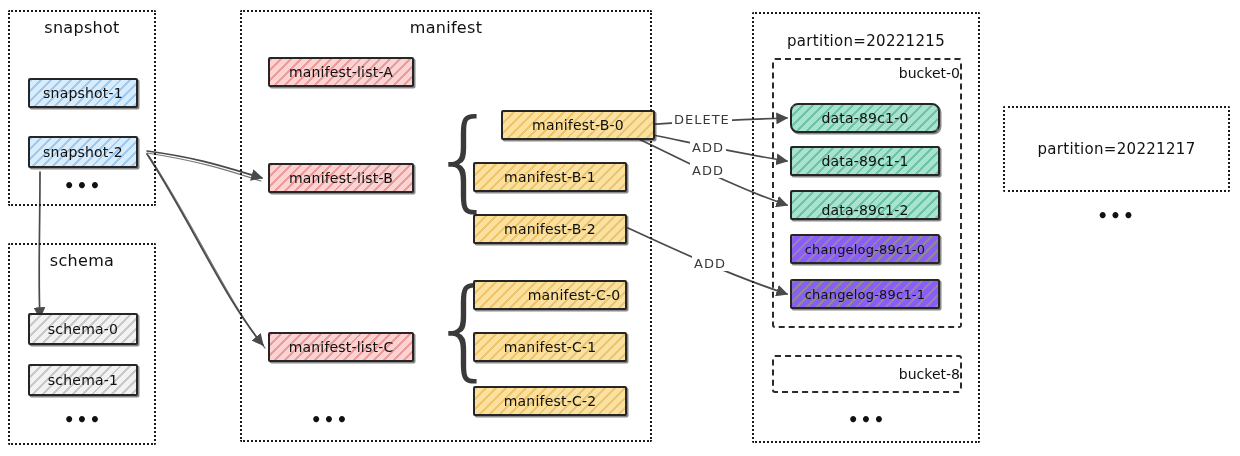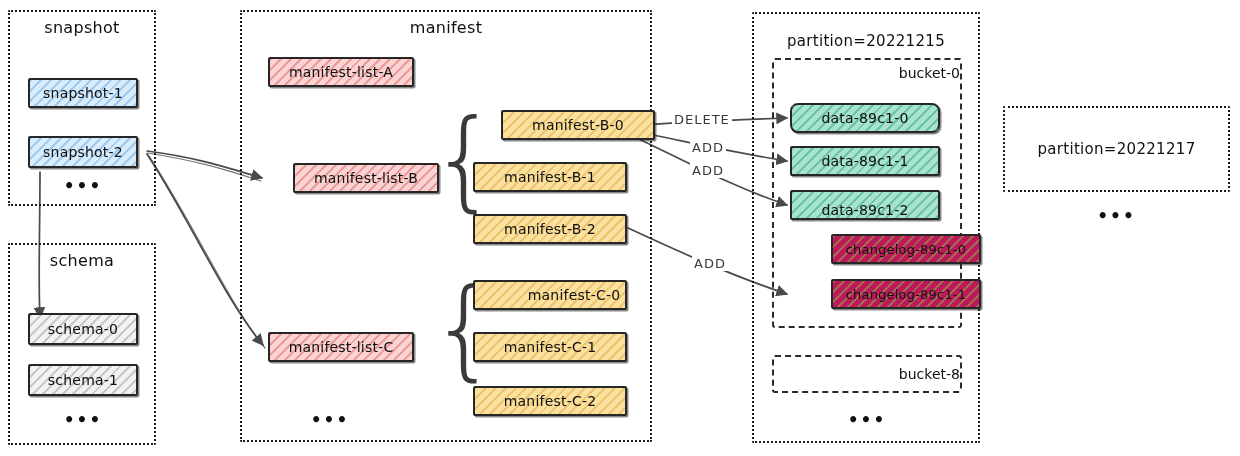--- a/index.html
+++ b/index.html
@@ -29,21 +29,21 @@
   .n-blue{background:#d9ecfb;}
   .n-blue::before{background:repeating-linear-gradient(135deg,rgba(110,175,230,.55) 0 2px,rgba(0,0,0,0) 2px 7px);}
   .n-gray{background:#f2f2f2;}
   .n-gray::before{background:repeating-linear-gradient(135deg,rgba(150,150,150,.45) 0 2px,rgba(0,0,0,0) 2px 7px);}
   .n-red{background:#fbd3d3;}
   .n-red::before{background:repeating-linear-gradient(135deg,rgba(225,110,110,.55) 0 2px,rgba(0,0,0,0) 2px 7px);}
   .n-yellow{background:#fbe1a0;}
   .n-yellow::before{background:repeating-linear-gradient(135deg,rgba(226,170,60,.5) 0 2px,rgba(0,0,0,0) 2px 7px);}
   .n-teal{background:#a7e3cf;}
   .n-teal::before{background:repeating-linear-gradient(135deg,rgba(60,170,135,.55) 0 2px,rgba(0,0,0,0) 2px 7px);}
-  .n-green{background:#be185d;margin-left:41px;}
+  .n-green{background:#8b5cf6;}
   .n-green::before{background:repeating-linear-gradient(135deg,rgba(140,185,60,.5) 0 2px,rgba(0,0,0,0) 2px 7px);}
 
   
   .ellipsis{position:absolute;font-size:17px;font-weight:700;color:#111;letter-spacing:2px;
             text-align:center;line-height:1;}
 
   
   .edgelabel{position:absolute;font-size:13px;color:#3a3a3a;letter-spacing:1px;
              background:#fff;padding:0 2px;white-space:nowrap;}
 
@@ -105,21 +105,21 @@
   </div>
   <div class="ellipsis" style="left:28px;top:412px;width:110px;">•••</div>
 
   <div class="group" style="left:240px;top:10px;width:412px;height:432px;">
     <div class="glabel">manifest</div>
   </div>
 
   <div class="node n-red" style="left:268px;top:57px;width:146px;height:30px;">
     <span class="nlabel">manifest-list-A</span>
   </div>
-  <div class="node n-red" style="left:268px;top:163px;width:146px;height:30px;margin-left:25px;">
+  <div class="node n-red" style="left:268px;top:163px;width:146px;height:30px;">
     <span class="nlabel">manifest-list-B</span>
   </div>
   <div class="node n-red" style="left:268px;top:332px;width:146px;height:30px;">
     <span class="nlabel">manifest-list-C</span>
   </div>
 
   <div class="brace" style="left:430px;top:106px;font-size:108px;">{</div>
   <div class="brace" style="left:430px;top:275px;font-size:108px;">{</div>
 
   <div class="node n-yellow" style="left:457px;top:110px;width:154px;height:30px;margin-left:44px;">

